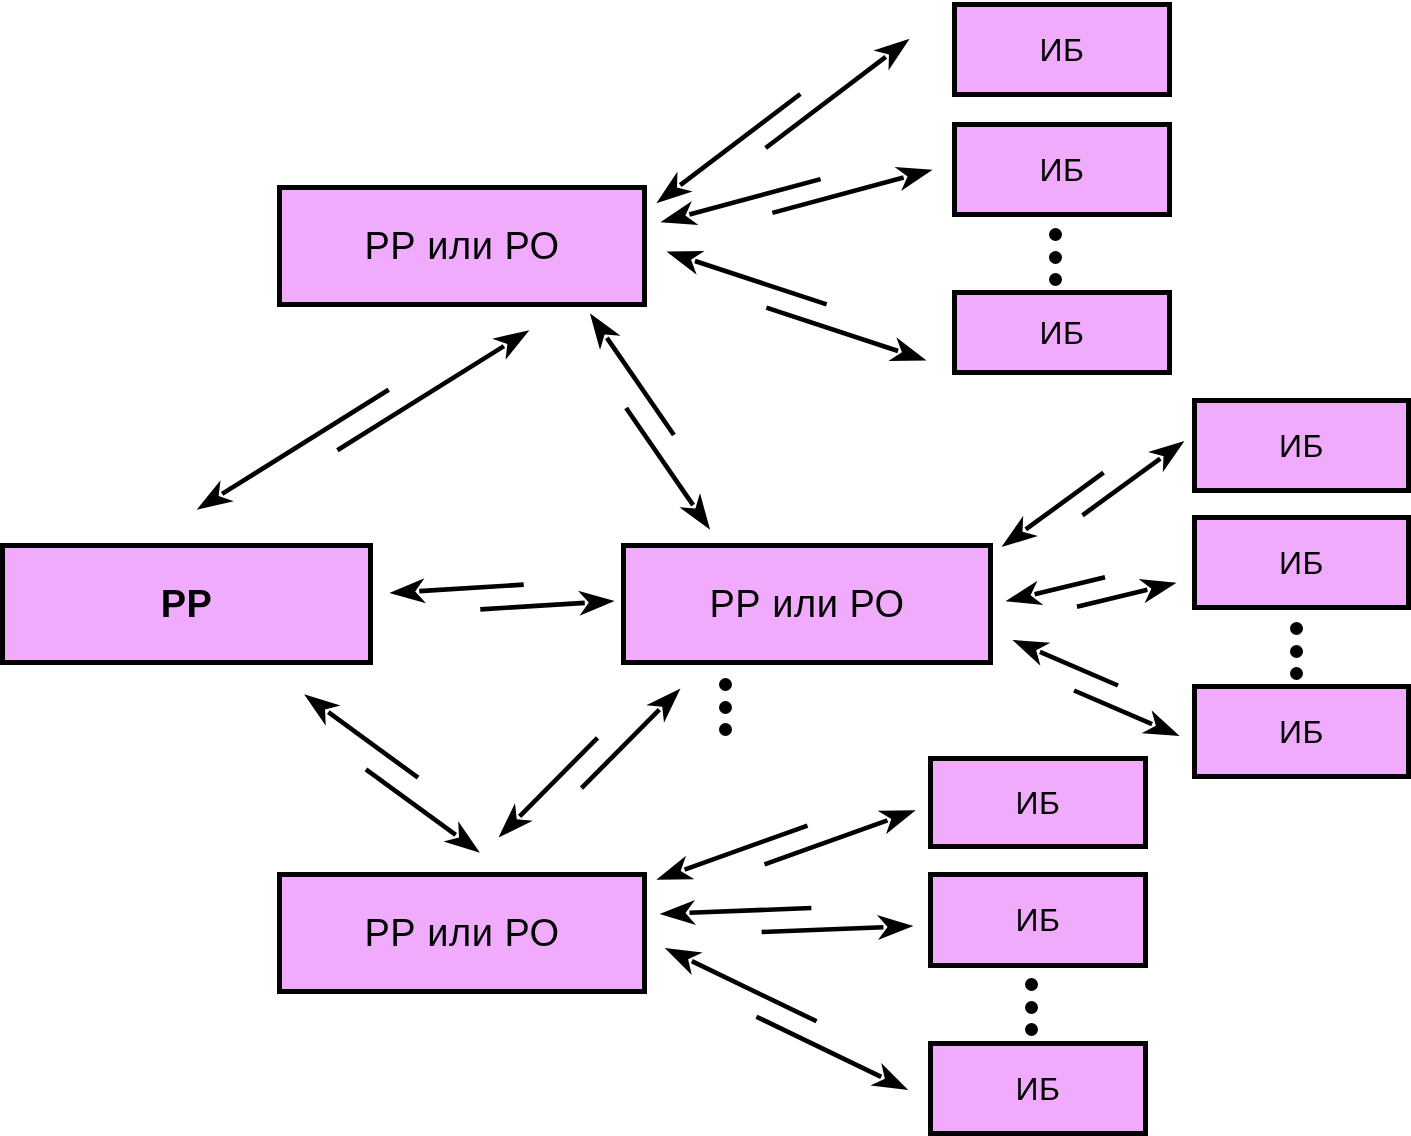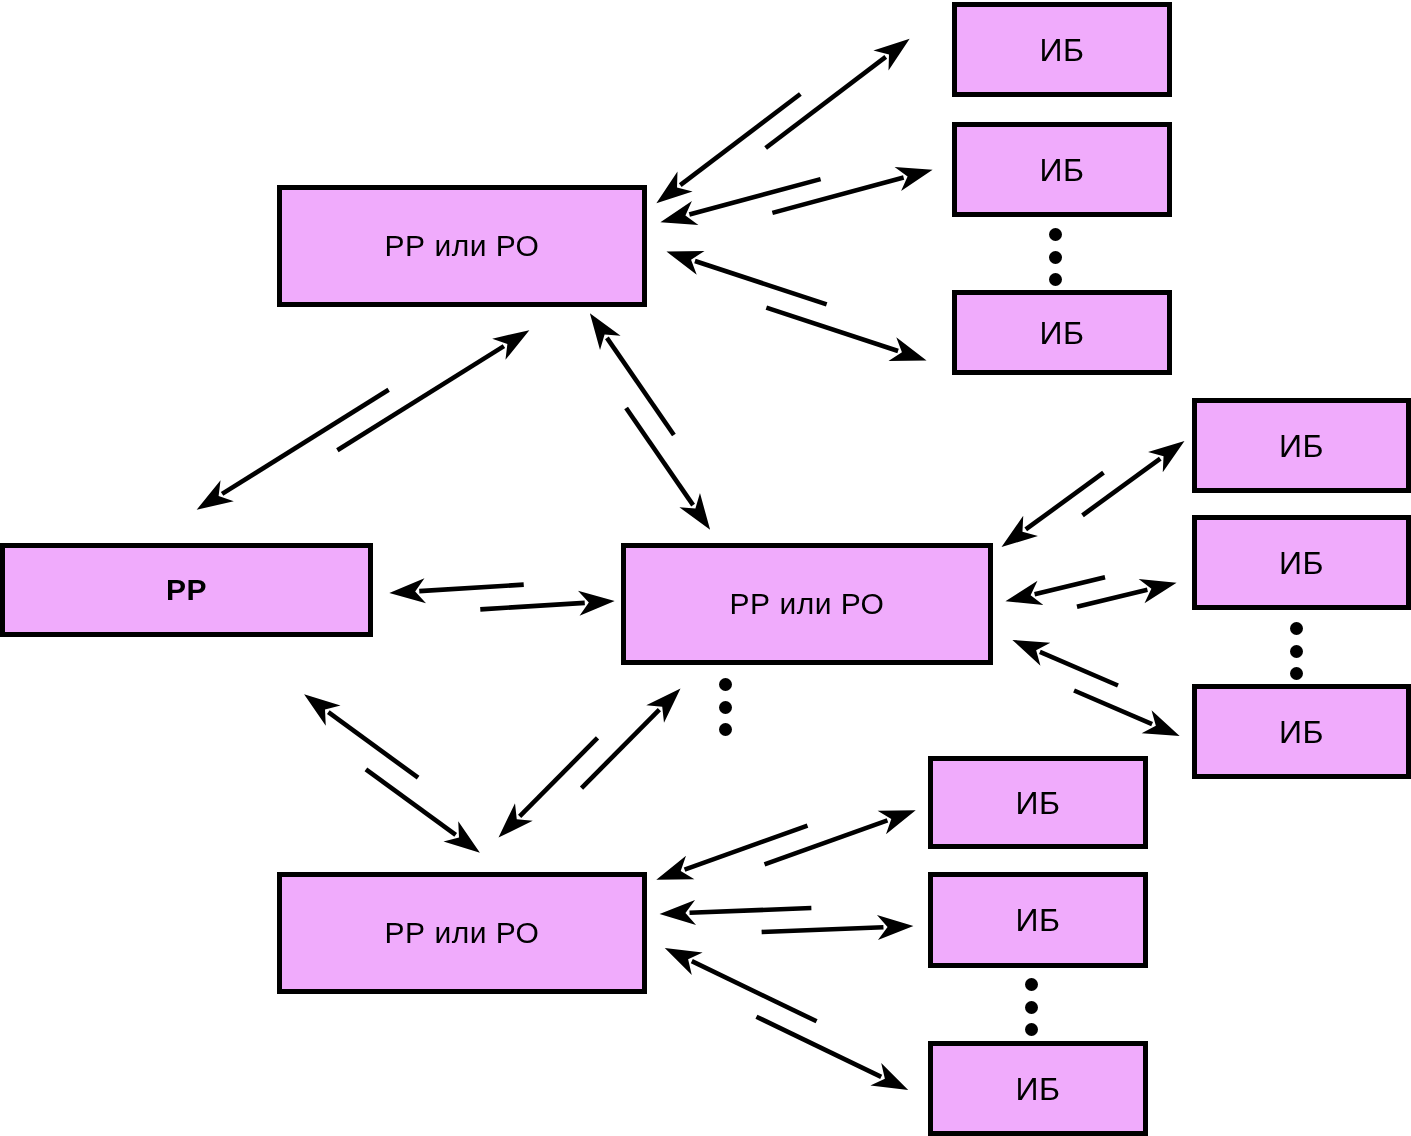--- a/index.html
+++ b/index.html
@@ -27,21 +27,21 @@
     box-sizing: border-box;
     background: #f0abfc;
     border: 5px solid #000000;
     display: flex;
     align-items: center;
     justify-content: center;
     color: #000000;
     z-index: 5;
   }
   .node-label {
-    font-size: 30px;
+    font-size: 38px;
     line-height: 1;
     letter-spacing: 0.5px;
     white-space: nowrap;
     color: #000000;
   }
   .node-label.bold {
     font-weight: bold;
   }
   .node-label.small {
     font-size: 32px;
@@ -206,21 +206,21 @@
           <line x1="816.5778584640151" y1="1021.291818103313" x2="691.8001727277074" y2="961.1223411869906" stroke="#000000" stroke-width="4.6" stroke-linecap="butt"></line>
           <polygon points="664.7778584640151,948.0918181033129 702.6340201986449,952.4691481938544 688.1251379878453,959.3501900476105 691.7752509622468,974.9877434135979" fill="#000000"></polygon>
         </g>
       </g>
     </svg>
 
   <div class="node-box" style="left:277px; top:185px; width:370px; height:122px;">
     <span class="node-label">РР или РО</span>
   </div>
 
-  <div class="node-box" style="left:0px; top:543px; width:373px; height:94px;">
+  <div class="node-box" style="left:0px; top:543px; width:373px; height:122px;">
     <span class="node-label bold">РР</span>
   </div>
 
   <div class="node-box" style="left:621px; top:543px; width:372px; height:122px;">
     <span class="node-label">РР или РО</span>
   </div>
 
   <div class="node-box" style="left:277px; top:872px; width:370px; height:122px;">
     <span class="node-label">РР или РО</span>
   </div>

